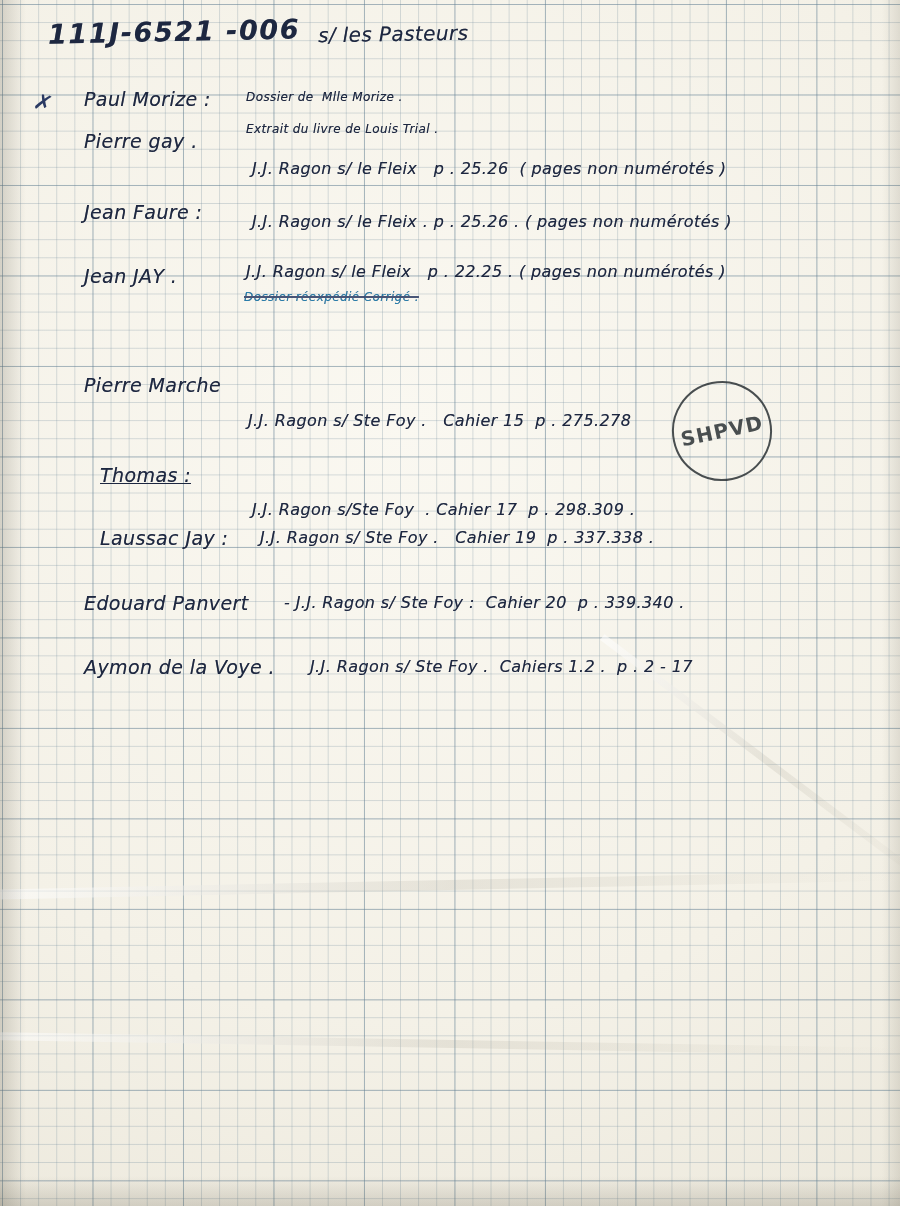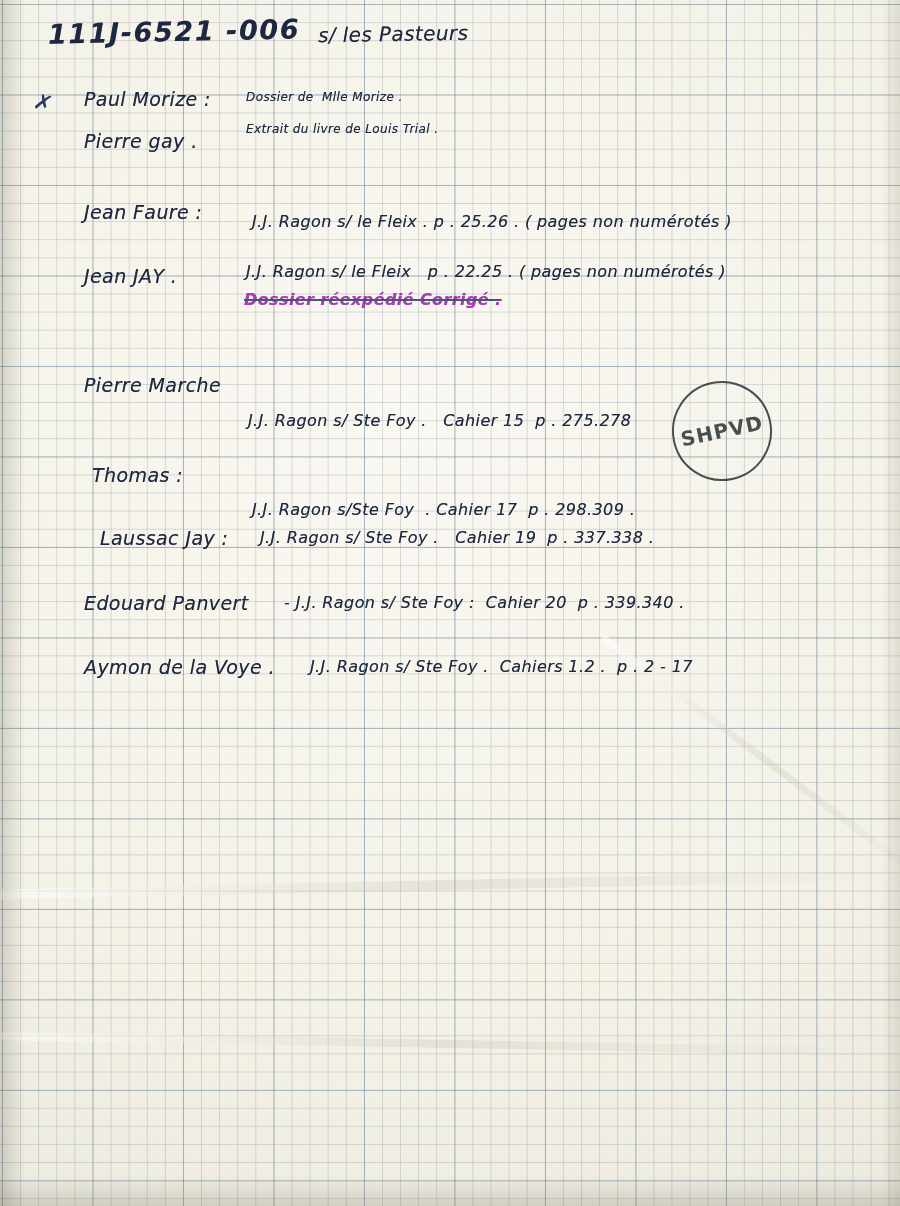--- a/index.html
+++ b/index.html
@@ -87,27 +87,26 @@
   .name {
     font-size: 19px;
   }
   .detail {
     font-size: 12px;
   }
   .detail-small {
     font-size: 16px;
   }
   .struck {
-    font-size: 16px;
-    color: #a21caf;
+    font-size: 12px;
+    color: #0369a1;
     text-decoration: line-through;
     text-decoration-color: #2b3a63;
     text-decoration-thickness: 1.5px;
     opacity: 0.85;
-    font-weight: bold;
   }
   .arrow-mark {
     position: absolute;
     font-size: 22px;
     color: #2b3a63;
     transform: rotate(16deg);
   }
   
   .stamp {
     position: absolute;
@@ -148,36 +147,37 @@
   <div class="hand ref-code" style="left:48px; top:16px;">111J-6521 -006</div>
   <div class="hand ref-suffix" style="left:318px; top:22px;">s/ les Pasteurs</div>
 
   <div class="arrow-mark" style="left:34px; top:90px;">✗</div>
 
   <div class="hand name" style="left:84px; top:88px;">Paul Morize :</div>
   <div class="hand detail" style="left:246px; top:90px;">Dossier de  Mlle Morize .</div>
 
   <div class="hand name" style="left:84px; top:130px;">Pierre gay .</div>
   <div class="hand detail" style="left:246px; top:122px;">Extrait du livre de Louis Trial .</div>
+  <div class="hand detail-small" style="left:252px; top:159px;">J.J. Ragon s/ le Fleix   p . 25.26  ( pages non numérotés )</div>
 
   <div class="hand name" style="left:84px; top:201px;">Jean Faure :</div>
   <div class="hand detail-small" style="left:252px; top:212px;">J.J. Ragon s/ le Fleix . p . 25.26 . ( pages non numérotés )</div>
 
   <div class="hand name" style="left:84px; top:265px;">Jean JAY .</div>
   <div class="hand detail-small" style="left:246px; top:262px;">J.J. Ragon s/ le Fleix   p . 22.25 . ( pages non numérotés )</div>
   <div class="hand struck" style="left:244px; top:290px;">Dossier réexpédié Corrigé .</div>
 
   <div class="hand name" style="left:84px; top:374px;">Pierre Marche</div>
   <div class="hand detail-small" style="left:248px; top:374px;margin-top:37px;">J.J. Ragon s/ Ste Foy .   Cahier 15  p . 275.278</div>
 
   <div class="stamp" style="left:672px; top:381px;">
     <span>SHPVD</span>
   </div>
 
-  <div class="hand name" style="left:92px; top:464px;">Thomas :</div>
+  <div class="hand name" style="left:100px; top:464px;text-decoration:underline;">Thomas :</div>
   <div class="hand detail-small" style="left:252px; top:488px;margin-top:12px;">J.J. Ragon s/Ste Foy  . Cahier 17  p . 298.309 .</div>
 
   <div class="hand name" style="left:100px; top:527px;">Laussac Jay :</div>
   <div class="hand detail-small" style="left:260px; top:528px;">J.J. Ragon s/ Ste Foy .   Cahier 19  p . 337.338 .</div>
 
   <div class="hand name" style="left:84px; top:592px;">Edouard Panvert</div>
   <div class="hand detail-small" style="left:284px; top:593px;">- J.J. Ragon s/ Ste Foy :  Cahier 20  p . 339.340 .</div>
 
   <div class="hand name" style="left:84px; top:656px;">Aymon de la Voye .</div>
   <div class="hand detail-small" style="left:310px; top:657px;">J.J. Ragon s/ Ste Foy .  Cahiers 1.2 .  p . 2 - 17</div>

